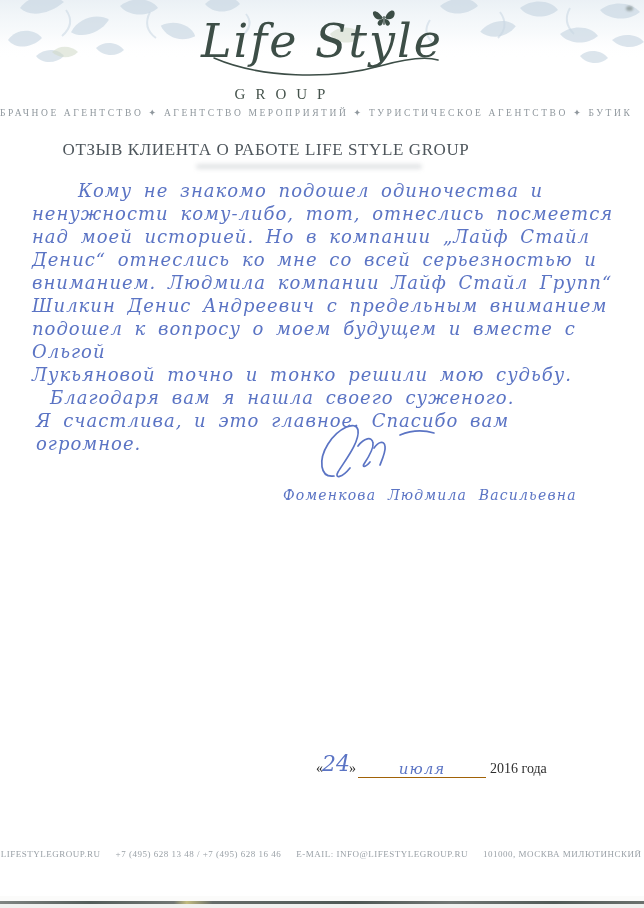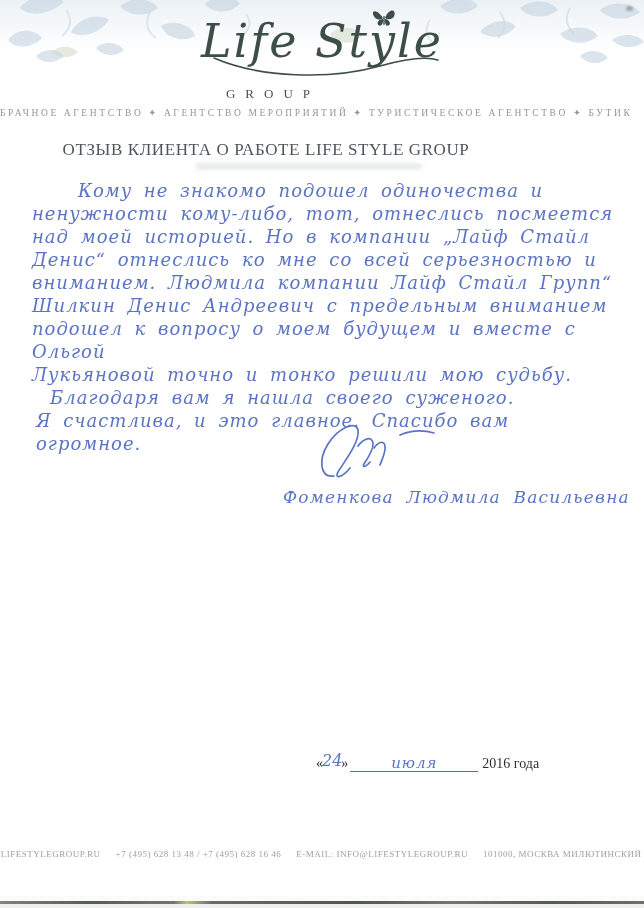--- a/index.html
+++ b/index.html
@@ -12,22 +12,22 @@
   
   .floral-band{position:absolute;left:0;top:0;width:644px;height:78px;pointer-events:none;}
   .logo-script{
     position:absolute;left:0;top:18px;width:644px;text-align:center;
     font-family:"DejaVu Serif",serif;font-style:italic;
     font-size:46px;color:#3d4e47;letter-spacing:2px;line-height:1;
   }
   .logo-swash{position:absolute;left:210px;top:52px;pointer-events:none;}
   .butterfly{position:absolute;left:372px;top:5px;}
   .logo-group{
-    position:absolute;left:0;top:86px;width:536px;text-align:center;
-    font-size:13px;color:#44524b;letter-spacing:10px;text-indent:10px;
+    position:absolute;left:12px;top:86px;width:536px;text-align:center;
+    font-size:15px;color:#44524b;letter-spacing:10px;text-indent:10px;
   }
   .tagline{
     position:absolute;left:0;top:107px;width:560px;text-align:center;
     font-size:9.5px;color:#8f979d;letter-spacing:2.6px;white-space:nowrap;
   }
   .doc-title{
     position:absolute;left:0;top:140px;width:532px;text-align:center;
     font-size:17px;color:#4e565c;letter-spacing:0.6px;
   }
   .title-smudge{
@@ -45,31 +45,31 @@
     font-size:18px;line-height:23px;color:#5b74c4;
     letter-spacing:1px;word-spacing:5px;
   }
   .letter .l1{padding-left:46px;}
   .letter .l9{padding-left:18px;}
   .letter .l10{padding-left:4px;}
   .signature-flourish{position:absolute;left:312px;top:418px;}
   .signature-name{
     position:absolute;left:283px;top:487px;width:330px;
     font-family:"DejaVu Serif",serif;font-style:italic;
-    font-size:17px;color:#5b74c4;letter-spacing:1.2px;word-spacing:6px;white-space:nowrap;
+    font-size:14px;color:#5b74c4;letter-spacing:1.2px;word-spacing:6px;white-space:nowrap;
   }
   
   .date-line{
     position:absolute;left:316px;top:753px;
     font-size:14px;color:#2e2e2e;white-space:nowrap;
   }
   .date-line .hand{
     font-family:"DejaVu Serif",serif;font-style:italic;color:#5b74c4;
   }
-  .date-day{font-size:16px;position:relative;top:-2px;margin:0 -1px;}
+  .date-day{font-size:22px;position:relative;top:-2px;margin:0 -1px;}
   .date-underline{
     display:inline-block;width:128px;border-bottom:1px solid #a16207;
     text-align:center;margin:0 4px 0 2px;height:17px;vertical-align:bottom;
   }
   .date-month{font-size:15px;letter-spacing:1px;}
   
   .footer{
     position:absolute;left:0;top:849px;width:644px;
     display:flex;justify-content:center;gap:15px;
     font-size:9px;color:#9aa1a7;letter-spacing:0.5px;white-space:nowrap;

